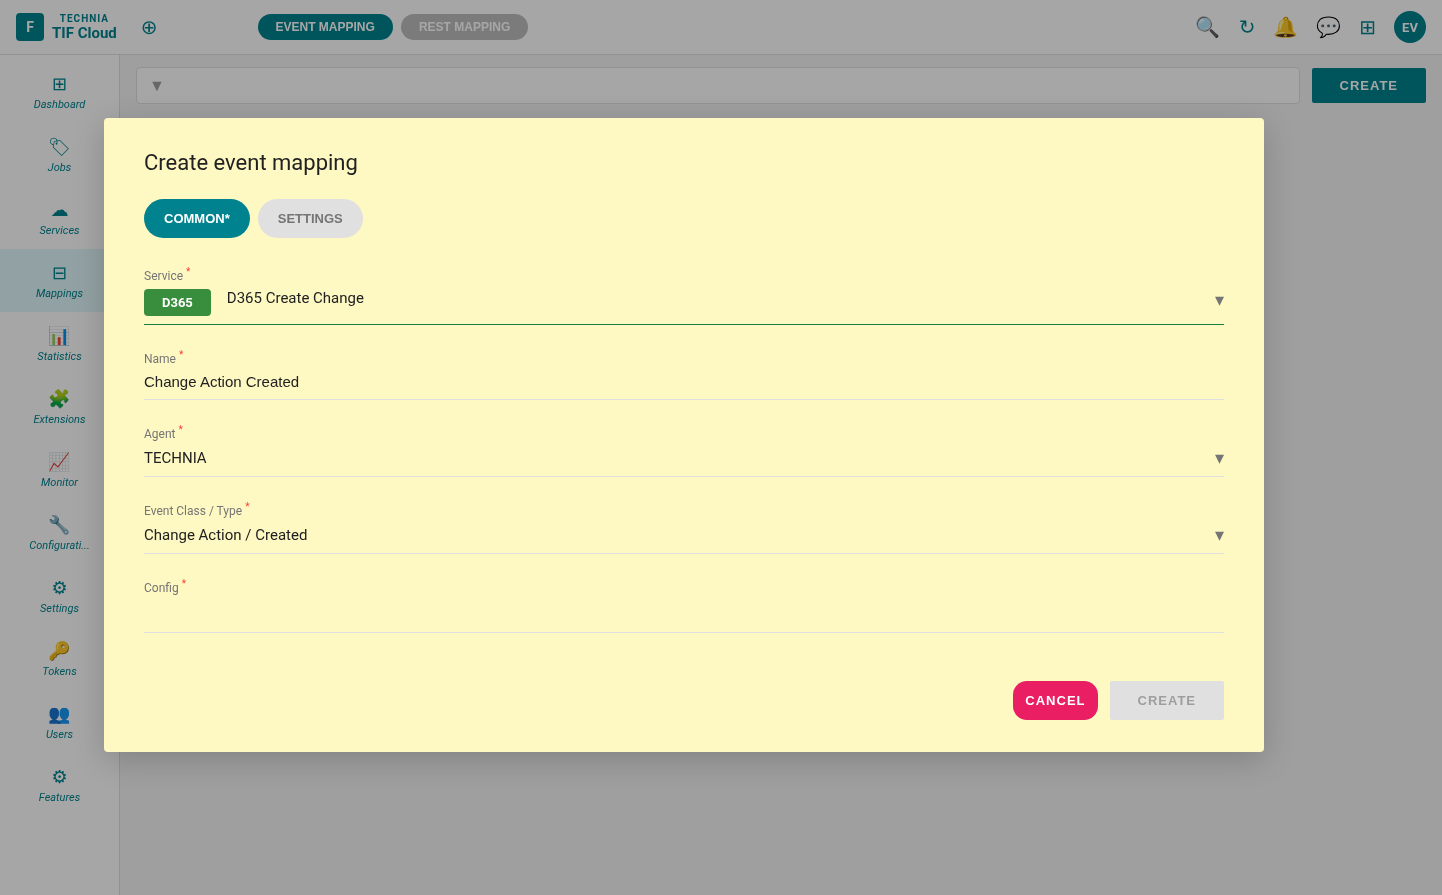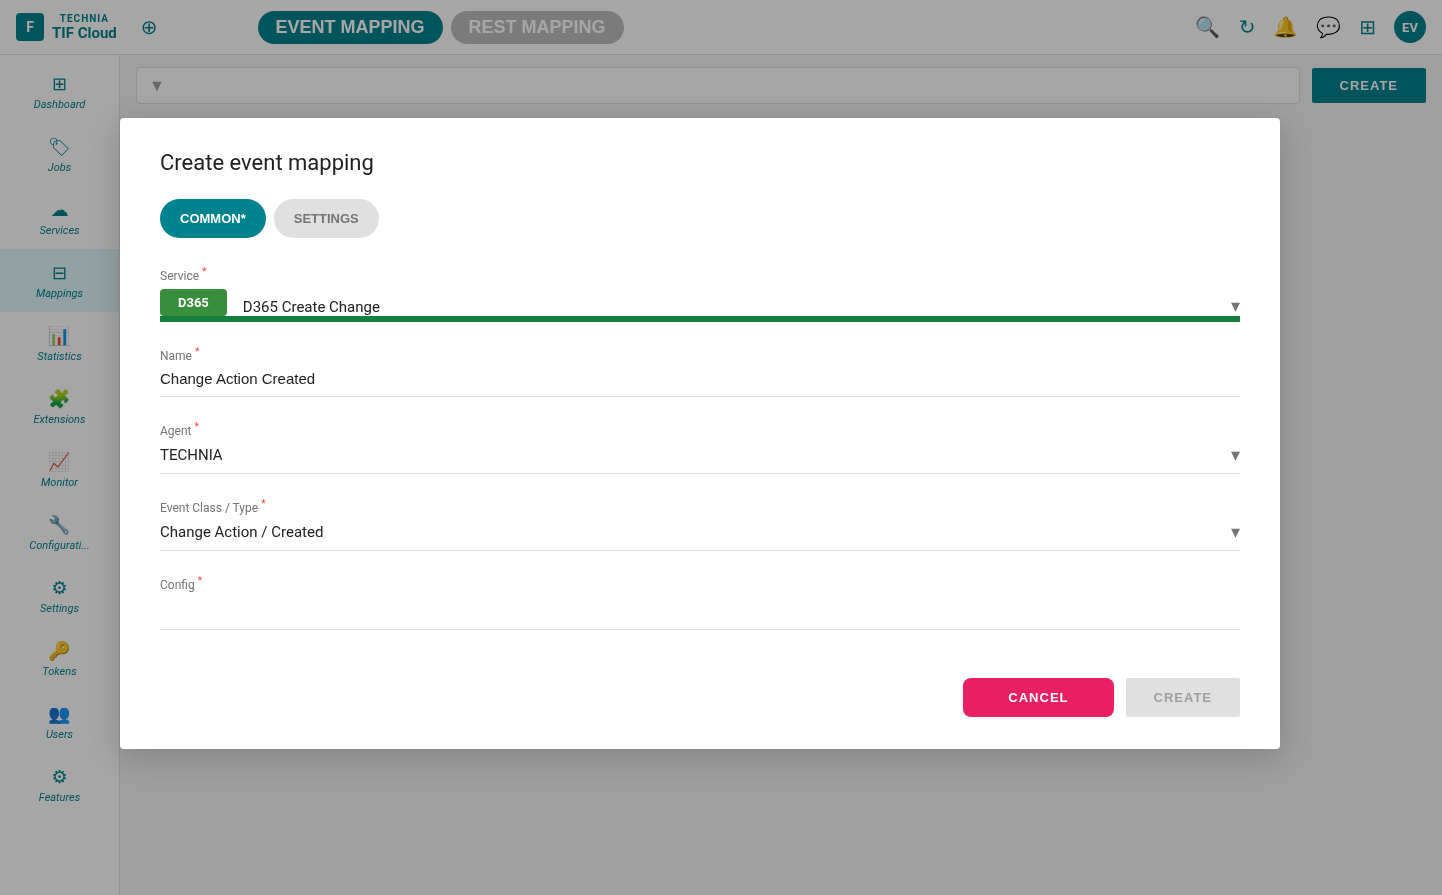--- a/index.html
+++ b/index.html
@@ -69,21 +69,21 @@
       border-radius: 4px;
       display: flex; align-items: center; justify-content: center;
       color: white; font-weight: bold; font-size: 14px;
       margin-right: 8px;
     }
     .topbar-logo-wrap { display: flex; align-items: center; }
     .topbar-nav { display: flex; align-items: center; gap: 8px; margin-left: 100px; }
     .nav-tab {
       padding: 6px 18px;
       border-radius: 20px;
-      font-size: 18px;
+      font-size: 12px;
       font-weight: 600;
       cursor: pointer;
       border: none;
       outline: none;
     }
     .nav-tab.active { background: #00838f; color: #fff; }
     .nav-tab.inactive { background: #bdbdbd; color: #fff; }
     .topbar-right { margin-left: auto; display: flex; align-items: center; gap: 18px; color: #00838f; }
     .topbar-right .icon-btn { font-size: 20px; cursor: pointer; color: #00838f; }
     .avatar-circle {
@@ -140,24 +140,24 @@
       left: 0; top: 0;
       width: 1442px;
       height: 895px;
       background: rgba(0,0,0,0.35);
       z-index: 10;
     }
 
     
     .dialog {
       position: absolute;
-      left: 120px;
+      left: 104px;
       top: 118px;
       width: 1160px;
-      background: #ffffff;
+      background: #fef9c3;
       border-radius: 4px;
       z-index: 20;
       padding: 32px 40px 32px 40px;
       box-shadow: 0 8px 32px rgba(0,0,0,0.18);
     }
     .dialog-title {
       font-size: 22px;
       font-weight: 400;
       color: #212121;
       margin-bottom: 24px;
@@ -173,23 +173,23 @@
     }
     .dialog-tab.active { background: #00838f; color: white; }
     .dialog-tab.inactive { background: #e0e0e0; color: #757575; }
 
     .form-field { margin-bottom: 24px; }
     .form-label { font-size: 12px; color: #757575; margin-bottom: 6px; display: block; }
     .form-label sup { color: #f44336; }
 
     .service-row {
       display: flex;
-      align-items: flex-end;
-      border-bottom: 6px solid #15803d;
-      padding-bottom: 0;
+      align-items: flex-start;
+      border-bottom: 1px solid #15803d;
+      padding-bottom: 8px;
     }
     .service-badge {
       background: #388e3c;
       color: white;
       font-size: 13px;
       font-weight: bold;
       padding: 6px 18px;
       border-radius: 4px;
       margin-right: 16px;
     }
@@ -227,26 +227,26 @@
       display: flex;
       justify-content: flex-end;
       gap: 12px;
       margin-top: 32px;
       padding-top: 16px;
     }
     .btn-cancel {
       background: #e91e63;
       color: white;
       border: none;
-      padding: 12px 45px;
+      padding: 12px 12px;
       font-size: 13px;
       font-weight: bold;
       letter-spacing: 1px;
       cursor: pointer;
-      border-radius: 8px;
+      border-radius: 14px;
     }
     .btn-create {
       background: #e0e0e0;
       color: #9e9e9e;
       border: none;
       padding: 12px 28px;
       font-size: 13px;
       font-weight: bold;
       letter-spacing: 1px;
       cursor: pointer;

